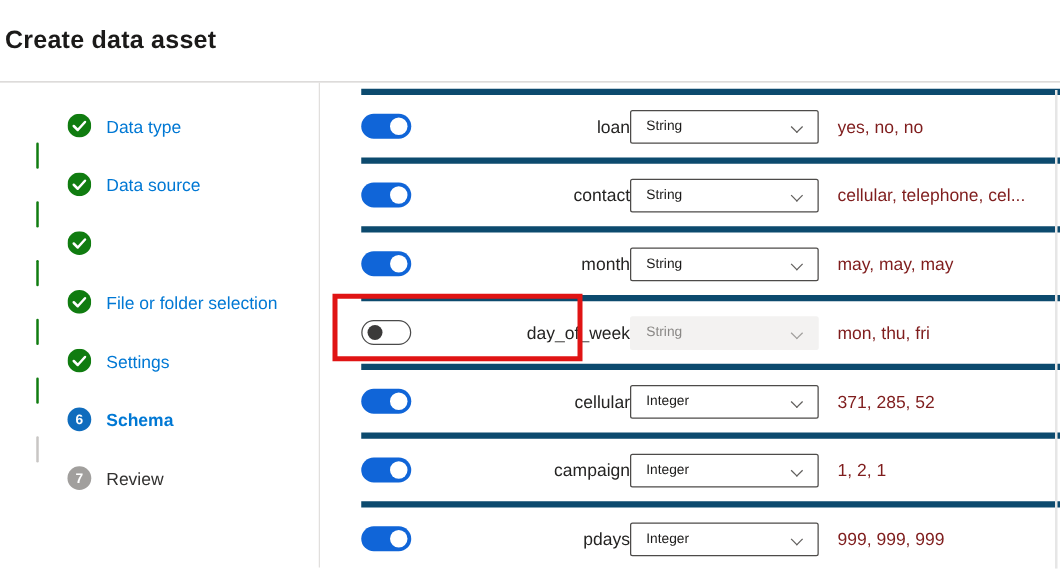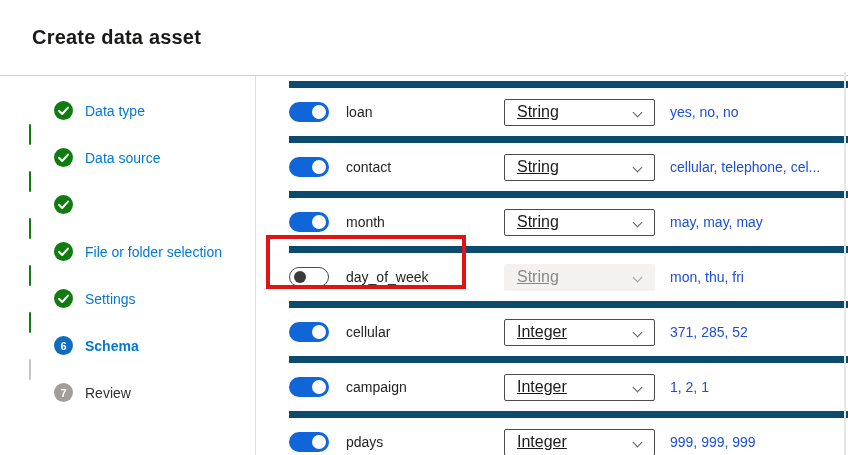--- a/index.html
+++ b/index.html
@@ -7,25 +7,25 @@
   body {
     font-family: "Liberation Sans", "DejaVu Sans", sans-serif;
     background: #ffffff;
     color: #201f1e;
     position: relative;
   }
   .page { width: 848px; height: 455px; position: relative; background: #fff; }
 
   
   .header {
-    height: 76px;
+    height: 66px;
     border-bottom: 1px solid #d2d0ce;
     display: flex;
     align-items: center;
-    padding-left: 32px;
+    padding-left: 4px;
   }
   .page-title {
     font-size: 20px;
     font-weight: 600;
     color: #1b1a19;
     letter-spacing: 0.2px;
   }
 
   
   .body { display: flex; height: 388px; }
@@ -60,23 +60,24 @@
     margin: 4px 0 3px 8px;
     border-radius: 1px;
   }
   .connector.green { background: #107c10; }
   .connector.gray  { background: #c8c6c4; }
 
   
   .main { flex: 1; padding: 5px 0 0 33px; position: relative; }
   .row {
     height: 55px;
-    border-top: 7px solid #0c4a6e;
+    border-top: 5px solid #0c4a6e;
     display: flex;
     align-items: center;
+    text-align: right;
   }
   .toggle {
     width: 40px; height: 20px; border-radius: 10px;
     flex: 0 0 40px;
     position: relative;
     cursor: pointer;
   }
   .toggle.on { background: #1065d8; }
   .toggle.on .knob {
     position: absolute; top: 3px; right: 3px;
@@ -98,44 +99,43 @@
     white-space: nowrap; overflow: hidden;
   }
   .select {
     width: 151px; height: 27px;
     flex: 0 0 151px;
     border: 1px solid #4d4b49;
     border-radius: 2px;
     display: flex; align-items: center;
     padding: 0 28px 0 12px;
     position: relative;
-    font-size: 16px;
+    font-size: 11px;
     color: #1b1a19;
     background: #ffffff;
     cursor: pointer;
-    text-decoration: underline;
   }
   .select .chev {
     position: absolute; right: 13px; top: 9px;
     width: 7px; height: 7px;
     border-right: 1.6px solid #605e5c;
     border-bottom: 1.6px solid #605e5c;
     transform: rotate(45deg);
   }
   .select.disabled {
     background: #f3f2f1;
     border-color: #f3f2f1;
     color: #8a8886;
     cursor: default;
   }
   .select.disabled .chev { border-color: #a19f9d; }
   .samples {
     margin-left: 15px;
     font-size: 14px;
-    color: #1d4ed8;
+    color: #7f1d1d;
     white-space: nowrap;
     overflow: hidden;
   }
 
   
   .highlight-box {
     position: absolute;
     left: 266px; top: 235px;
     width: 200px; height: 54px;
     border: 4px solid #e01414;

